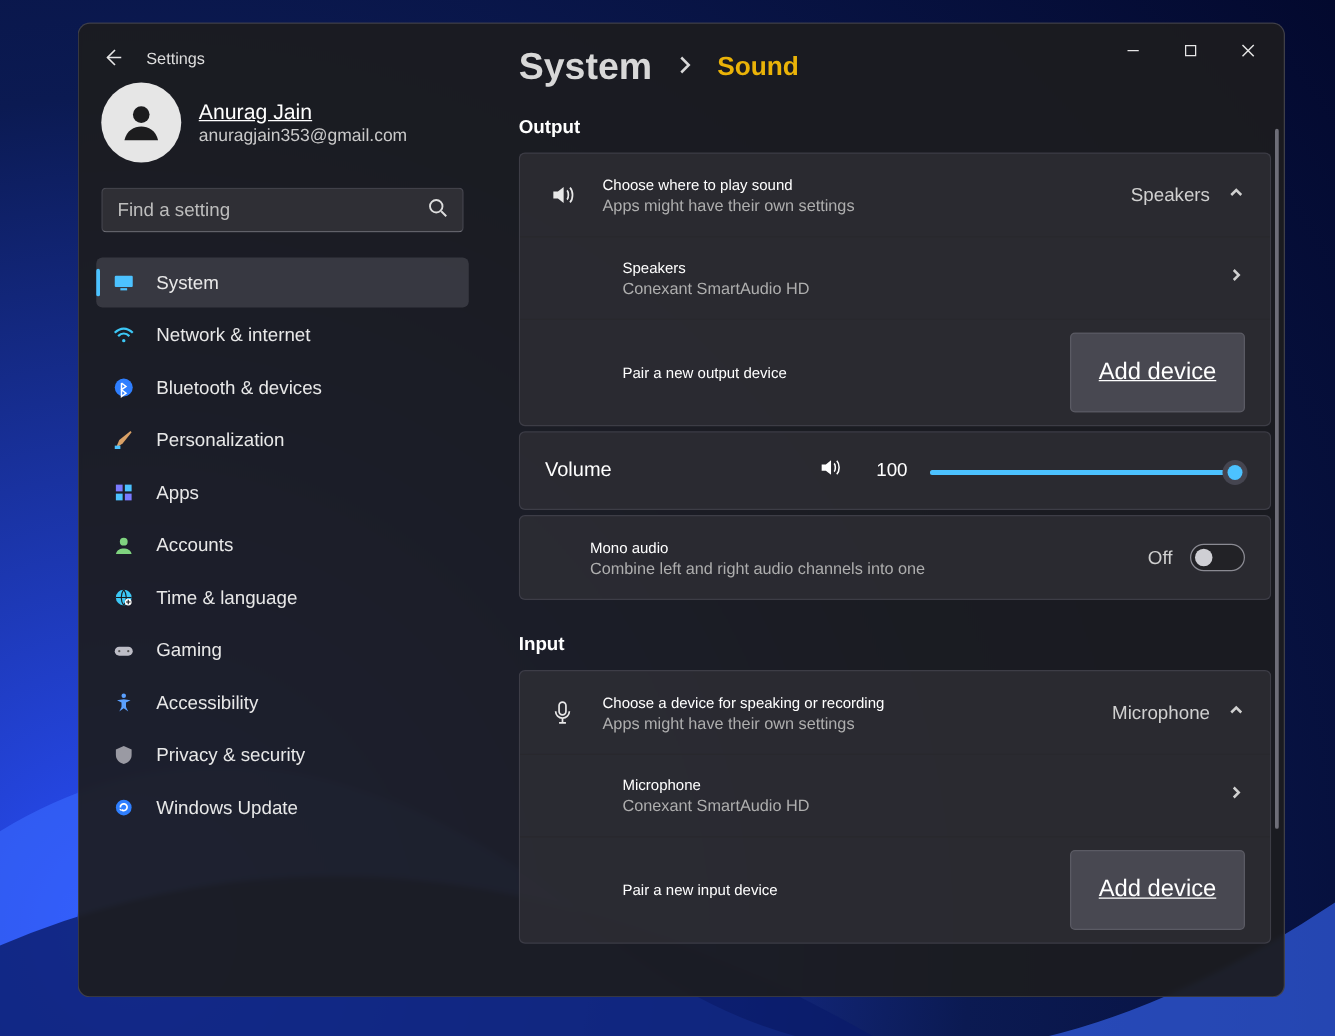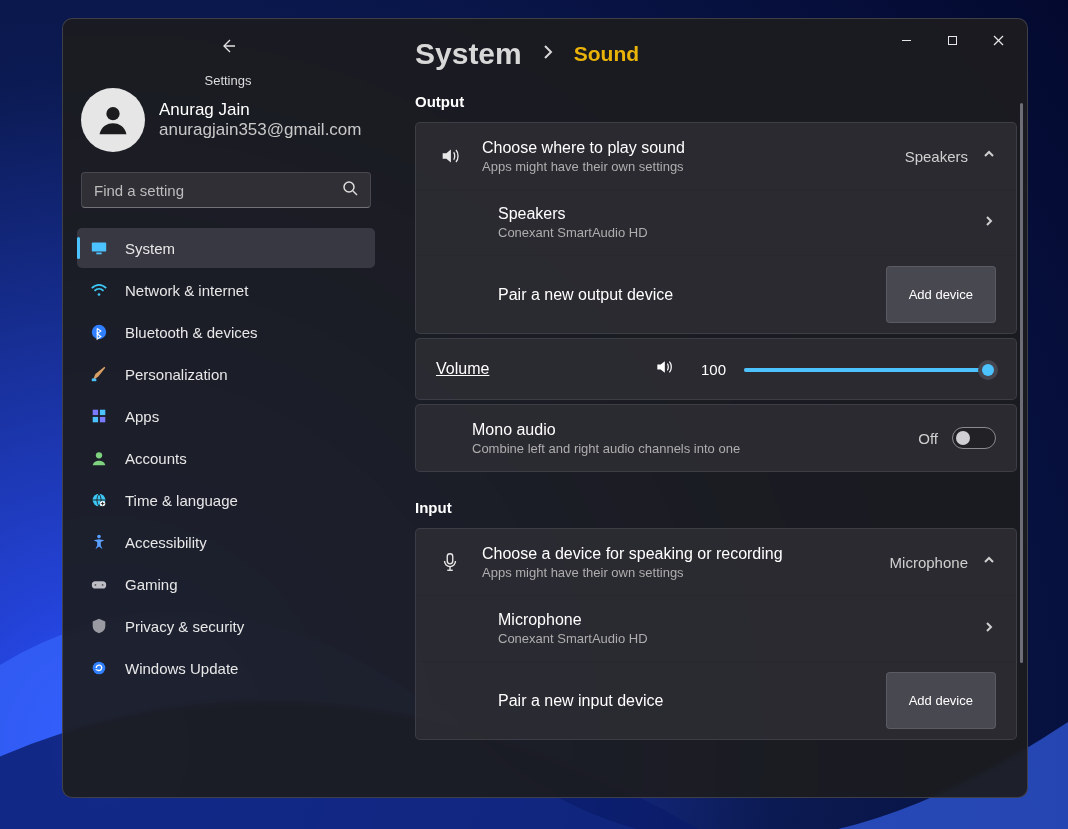--- a/index.html
+++ b/index.html
@@ -28,32 +28,32 @@
   .titlebar .tb-btn {
     width: 46px; height: 30px; display: flex; align-items: center; justify-content: center;
     color: #e6e6e6; cursor: default;
   }
   .tb-btn svg { width: 11px; height: 11px; stroke: currentColor; fill: none; }
   .body { display: flex; flex: 1; padding-top: 0; height: 100%; }
   .sidebar {
     width: 324px; padding: 18px 12px 0 14px; flex-shrink: 0;
     display: flex; flex-direction: column;
   }
-  .back-row { display: flex; align-items: center; gap: 18px; margin-top: 0; margin-bottom: 0; padding-left: 4px; flex-direction: column;}
+  .back-row { display: flex; align-items: center; gap: 18px; margin-top: 0; margin-bottom: 11px; padding-left: 4px;}
   .back-row .arrow { width: 18px; height: 18px; display:flex; align-items:center; justify-content:center;}
   .back-row .arrow svg { width: 16px; height: 16px; stroke: #e6e6e6; fill:none; stroke-width:1.3;}
   .back-row .title { font-size: 13px; color:#ddd; }
   .profile { display: flex; align-items: center; gap: 14px; padding: 0 4px 20px 4px; }
   .avatar {
     width: 64px; height: 64px; border-radius: 50%; background: #e6e6e6;
     display:flex; align-items:center; justify-content:center;
   }
   .avatar svg { width: 38px; height: 38px; fill: #1c1c1e; }
-  .profile .name { font-size: 17px; color:#fff; font-weight: 400; }
-  .profile .email { font-size: 17px; color: #c9c9c9; }
+  .profile .name { font-size: 17px; color:#fff; font-weight: 400; text-decoration: underline; }
+  .profile .email { font-size: 14px; color: #c9c9c9; }
   .search {
     display:flex; align-items:center; justify-content:space-between;
     height: 36px; background: rgba(50,50,55,0.9);
     border: 1px solid rgba(90,90,100,0.6); border-bottom-color: rgba(130,130,140,0.8);
     border-radius: 4px; padding: 0 12px; margin: 0 4px 20px 4px;
   }
   .search input {
     background: transparent; border: none; outline: none; color: #ddd;
     font-size: 15px; width: 85%;
   }
@@ -95,31 +95,31 @@
   }
   .card-row {
     display:flex; align-items:center; min-height: 66px;
     padding: 10px 20px 10px 20px; gap: 18px;
   }
   .card-row + .card-row, .subrow { border-top: 1px solid rgba(40,40,45,0.9); }
   .card .lead-icon { width: 28px; display:flex; align-items:center; justify-content:center; flex-shrink:0;}
   .card .lead-icon svg { width: 22px; height: 22px; stroke:#e8e8e8; fill:none; stroke-width:1.5;}
   .card .lead-spacer { width: 44px; flex-shrink:0;}
   .card .texts { flex:1; }
-  .card .texts .t1 { font-size: 16px; color:#fff; }
+  .card .texts .t1 { font-size: 12px; color:#fff; }
   .card .texts .t2 { font-size: 13px; color:#aeaeae; margin-top:2px;}
   .card .trail { display:flex; align-items:center; gap: 14px; }
   .trail .trail-text { font-size: 15px; color:#d0d0d0; }
   .trail .chev svg { width:14px; height:14px; stroke:#d0d0d0; fill:none; stroke-width:2;}
   .btn {
     background: rgba(80,80,90,0.8); border:1px solid rgba(110,110,120,0.5);
-    border-radius:4px; padding: 20px 22px; font-size:13px; color:#fff;
+    border-radius:4px; padding: 20px 22px; font-size:19px; color:#fff;text-decoration:underline;
   }
   .volume-row { display:flex; align-items:center; padding: 18px 20px; gap:18px;}
-  .volume-row .vlabel { flex:0 0 auto; width: 200px; font-size:16px; color:#fff;text-decoration:underline;}
+  .volume-row .vlabel { flex:0 0 auto; width: 200px; font-size:16px; color:#fff;}
   .volume-row .vicon svg { width:20px; height:20px; stroke:#fff; fill:none; stroke-width:1.5;}
   .volume-row .vval { font-size:15px; color:#fff; width:34px; text-align:right;}
   .slider { position:relative; flex:1; height:20px; }
   .slider .track { position:absolute; left:0; right:0; top:9px; height:4px; border-radius:2px; background:#6a6a74;}
   .slider .fill  { position:absolute; left:0; width:100%; top:9px; height:4px; border-radius:2px; background:#4cc2ff;}
   .slider .thumb {
     position:absolute; right:-2px; top:1px; width:20px; height:20px; border-radius:50%;
     background:#454550; display:flex; align-items:center; justify-content:center;
   }
   .slider .thumb::after { content:""; width:12px; height:12px; border-radius:50%; background:#4cc2ff;}
@@ -264,35 +264,35 @@
                 <path d="M3 10h14M10 3c3 4 3 10 0 14M10 3c-3 4-3 10 0 14" stroke="#1c1c1e" fill="none" stroke-width="1"></path>
                 <circle cx="14" cy="14" r="3" fill="#fff"></circle>
                 <path d="M14 12v4M12 14h4" stroke="#1c1c1e" stroke-width="1"></path>
               </svg>
             </span>
             <span>Time &amp; language</span>
           </div>
           <div class="nav-item">
             <span class="icon">
               <svg viewBox="0 0 20 20">
-                <circle cx="10" cy="4" r="2" fill="#5aa0ff"></circle>
-                <path d="M4 8l6-1 6 1-4 2v4l2 4-4-3-4 3 2-4v-4z" fill="#5aa0ff"></path>
-              </svg>
-            </span>
-            <span>Accessibility</span>
-          </div>
-          <div class="nav-item">
-            <span class="icon">
-              <svg viewBox="0 0 20 20">
                 <rect x="2" y="7" width="16" height="8" rx="4" fill="#bdbdc6"></rect>
                 <circle cx="6" cy="11" r="1" fill="#555"></circle>
                 <circle cx="14" cy="11" r="1" fill="#555"></circle>
               </svg>
             </span>
             <span>Gaming</span>
+          </div>
+          <div class="nav-item">
+            <span class="icon">
+              <svg viewBox="0 0 20 20">
+                <circle cx="10" cy="4" r="2" fill="#5aa0ff"></circle>
+                <path d="M4 8l6-1 6 1-4 2v4l2 4-4-3-4 3 2-4v-4z" fill="#5aa0ff"></path>
+              </svg>
+            </span>
+            <span>Accessibility</span>
           </div>
           <div class="nav-item">
             <span class="icon">
               <svg viewBox="0 0 20 20">
                 <path d="M10 2l7 3v5c0 5-4 7-7 8-3-1-7-3-7-8V5z" fill="#9a9aa3"></path>
               </svg>
             </span>
             <span>Privacy &amp; security</span>
           </div>
           <div class="nav-item">

